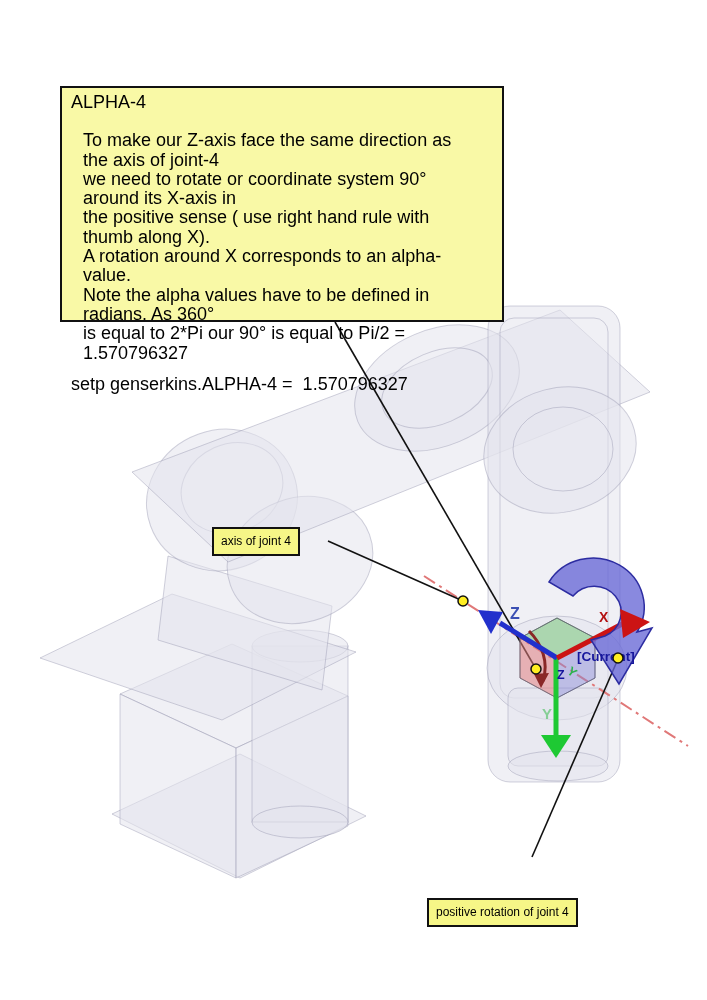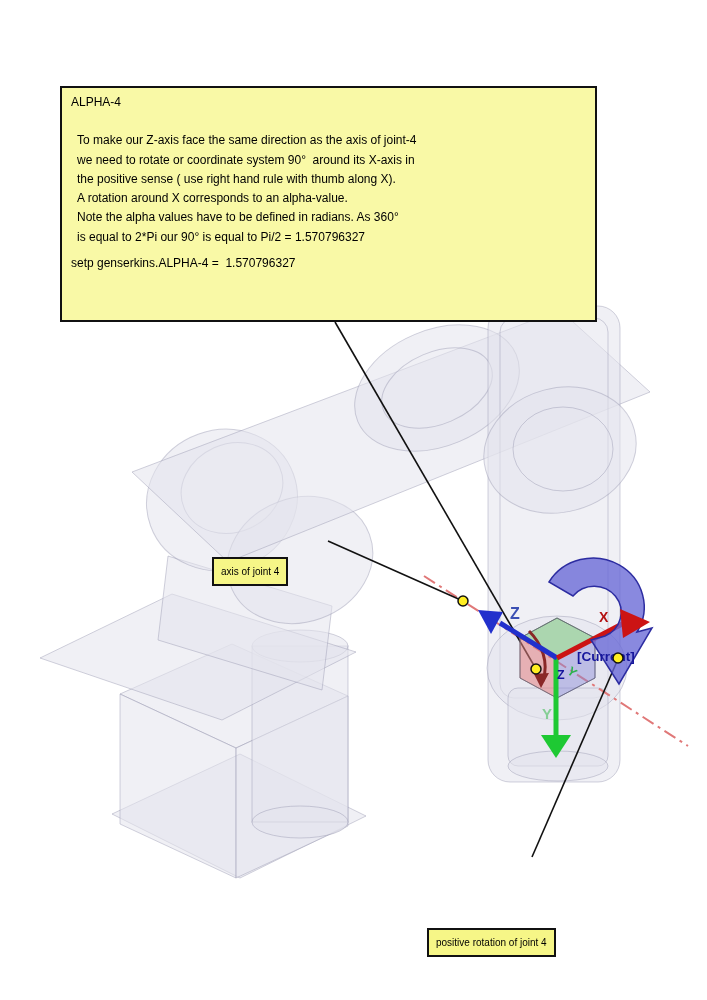--- a/index.html
+++ b/index.html
@@ -2,30 +2,30 @@
 <html><head>
 <meta charset="utf-8">
 <style>
   html,body{margin:0;padding:0;background:#ffffff;}
   #stage{
     position:relative;width:707px;height:1000px;background:#ffffff;overflow:hidden;
     font-family:"Liberation Sans",sans-serif;
   }
   #scene-svg{position:absolute;left:0;top:0;}
   .note-box{
-    position:absolute;left:60px;top:86px;width:537px;height:236px;
+    position:absolute;left:60px;top:86px;width:444px;height:236px;
     box-sizing:border-box;background:#f9f9a6;border:2px solid #111;
-    padding:5px 9px;font-size:12px;line-height:19.3px;color:#000;
+    padding:5px 9px;font-size:18px;line-height:19.3px;color:#000;
   }
   .note-title{margin:0 0 19px 0;}
-  .note-body{white-space:pre-wrap;margin:6px;}
+  .note-body{white-space:pre-wrap;margin:12px;}
   .note-cmd{margin:7px 0 0 0;white-space:pre-wrap;}
   .callout{
     position:absolute;background:#f6f687;border:2px solid #111;
-    font-size:10px;line-height:19px;color:#000;padding:3px 7px;white-space:nowrap;margin-top:30px;
+    font-size:12px;line-height:19px;color:#000;padding:3px 7px;white-space:nowrap;
   }
   #callout-axis{left:212px;top:527px;}
   #callout-rotation{left:427px;top:898px;}
   .svgtext{font-family:"Liberation Sans",sans-serif;font-weight:bold;}
 </style>
 </head>
 <body>
 
 <div id="stage">
 

